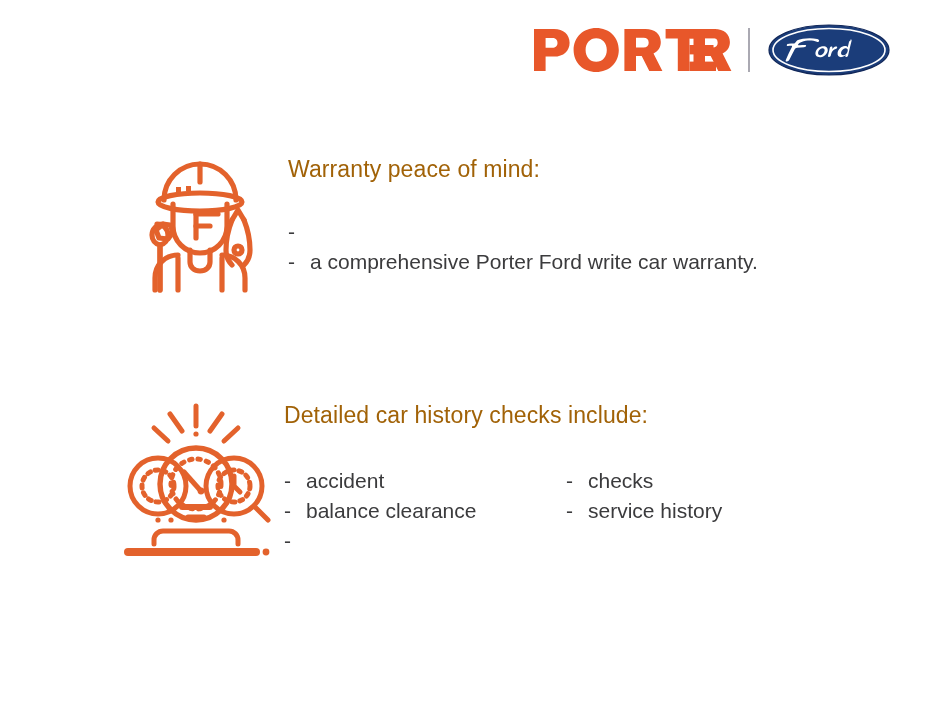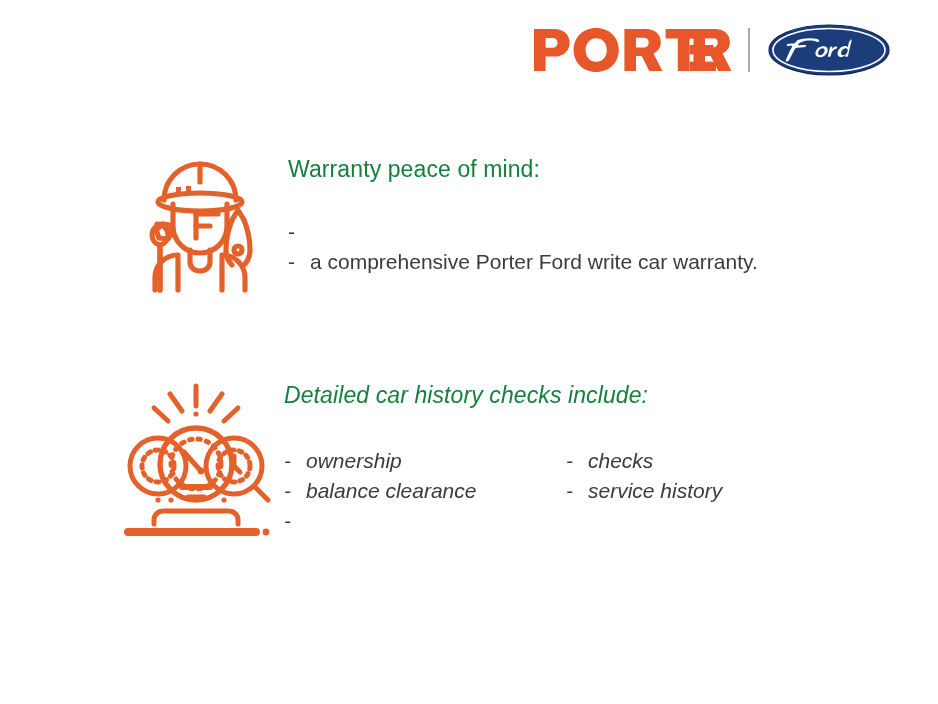--- a/index.html
+++ b/index.html
@@ -46,41 +46,41 @@
   }
   .ford-oval svg { display: block; }
 
   
   .block {
     position: absolute;
     display: flex;
     align-items: flex-start;
   }
   .block-warranty { top: 138px; left: 112px; }
-  .block-history  { top: 372px; left: 108px; font-style: italic; }
+  .block-history  { top: 392px; left: 108px; }
 
   .block-icon {
     width: 176px;
     flex: 0 0 176px;
     display: flex;
     justify-content: center;
     align-items: flex-start;
   }
   .block-icon svg { display: block; }
 
   .block-text {
     padding-top: 18px;
   }
   .block-history .block-text { padding-top: 10px; }
 
   .heading {
     font-size: 23px;
     font-weight: 400;
     letter-spacing: .1px;
-    color: #15803d;
+    color: #a16207;
     margin: 0;
     line-height: 1.2;
     white-space: nowrap;
   }
 
   .bullet-list {
     list-style: none;
     margin: 0;
     padding: 0;
   }
@@ -251,21 +251,21 @@
       </g>
     </svg>
   </div>
 
   <div class="block-text">
     <p class="heading">Detailed car history checks include:</p>
 
     <div class="history-grid">
       <div class="bullet-row">
         <span class="dash">-</span>
-        <span>ownership</span>
+        <span>accident</span>
       </div>
       <div class="bullet-row">
         <span class="dash">-</span>
         <span>checks</span>
       </div>
 
       <div class="bullet-row">
         <span class="dash">-</span>
         <span>balance clearance</span>
       </div>

